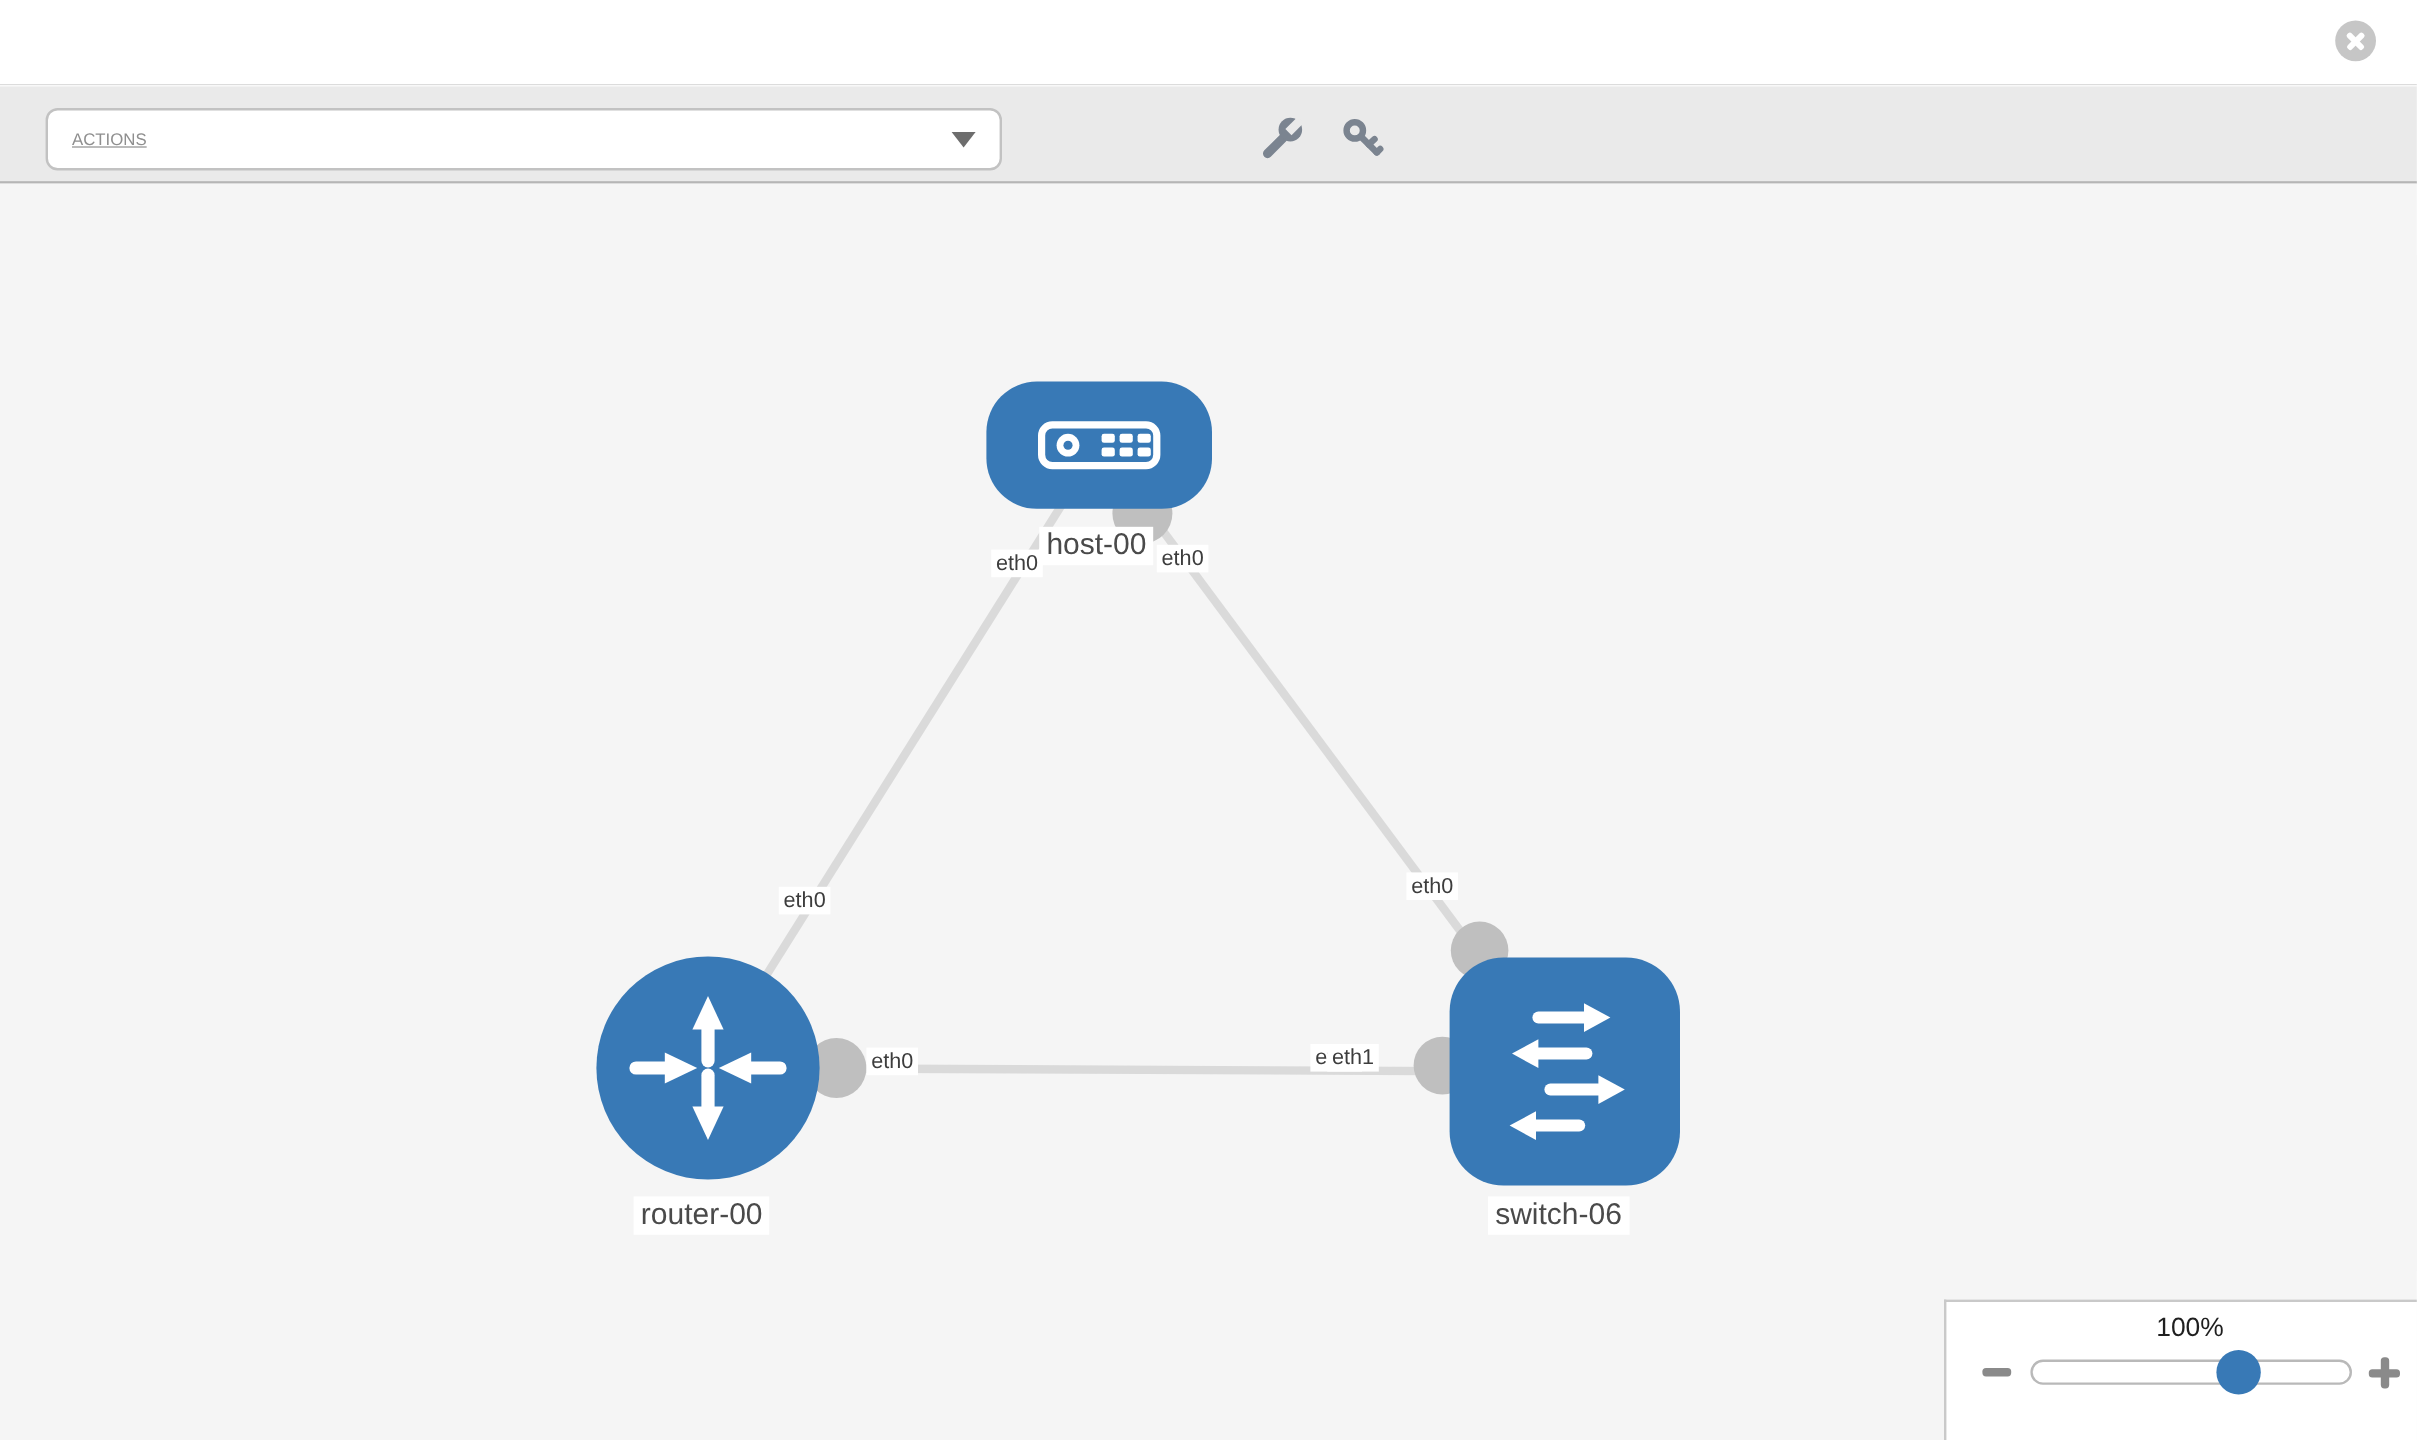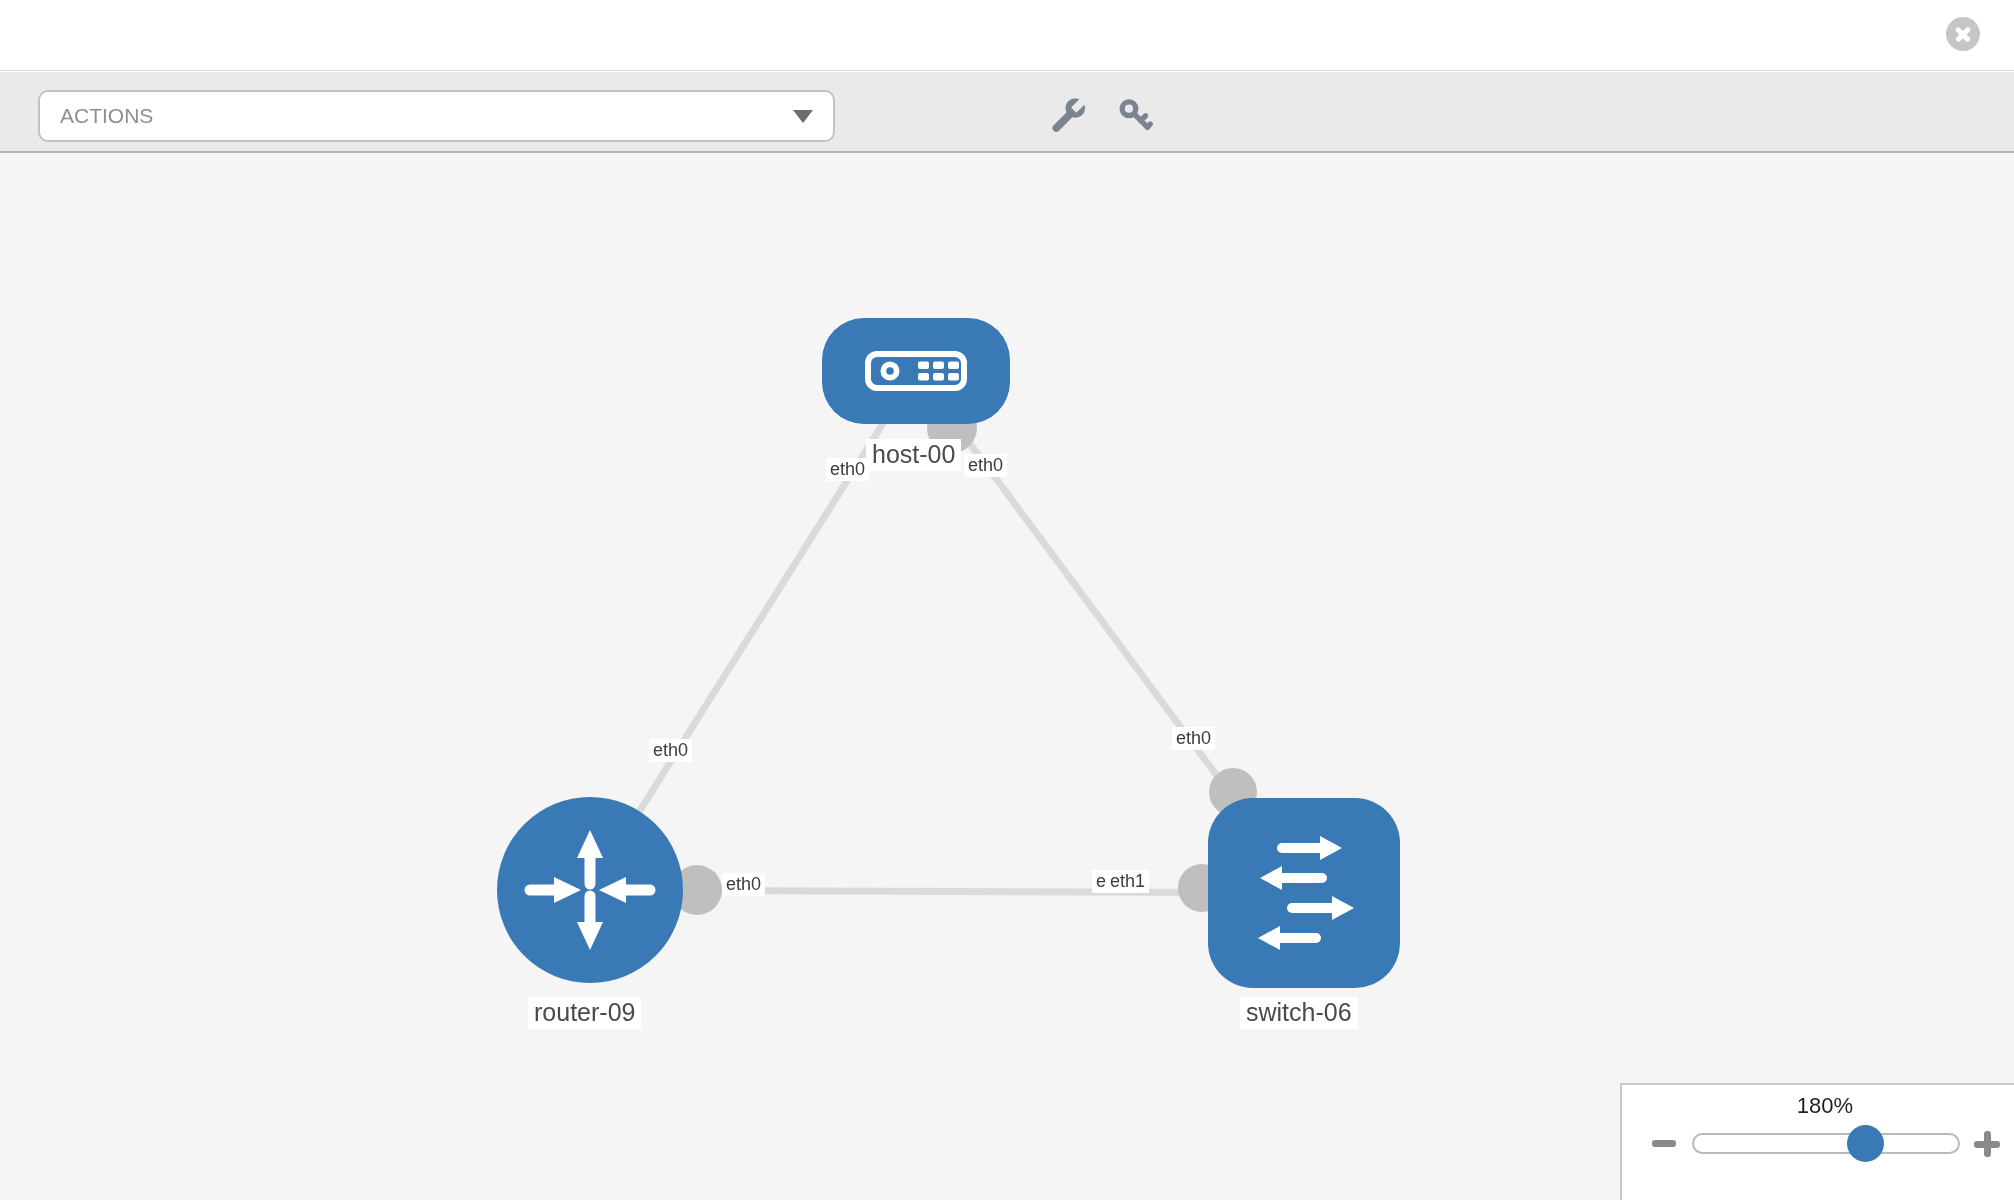--- a/index.html
+++ b/index.html
@@ -23,21 +23,21 @@
   .close-btn{position:absolute;left:1946px;top:17px;width:34px;height:34px;border-radius:50%;
              background:#c6c6c6;cursor:pointer;}
   .close-btn .bar{position:absolute;left:8px;top:15px;width:18px;height:4.5px;border-radius:2px;background:#fff;}
   .close-btn .bar.b1{transform:rotate(45deg);}
   .close-btn .bar.b2{transform:rotate(-45deg);}
   
   .toolbar{position:absolute;top:72px;left:0;width:2014px;height:81px;background:var(--toolbar-bg);
            border-bottom:2px solid #b5b5b5;}
   .select{position:absolute;top:18px;height:52px;background:#fff;border:2px solid #c2c2c2;
           border-radius:10px;display:flex;align-items:center;padding:0 20px;
-          font-size:21px;color:#8f8f8f;cursor:pointer;}
+          font-size:14px;color:#8f8f8f;cursor:pointer;text-decoration:underline;}
   .select-actions{left:38px;width:797px;}
   .select-search{left:1183px;width:795px;}
   .caret{width:0;height:0;margin-left:auto;border-left:10px solid transparent;
          border-right:10px solid transparent;border-top:13px solid #6d6d6d;}
   .tool-btn{position:absolute;top:21px;width:44px;height:44px;display:flex;align-items:center;
             justify-content:center;cursor:pointer;background:transparent;border:none;padding:0;}
   .tool-wrench{left:1046px;}
   .tool-key{left:1113px;}
   
   .canvas{position:absolute;top:153px;left:0;width:2014px;height:1047px;background:var(--canvas-bg);
@@ -165,26 +165,26 @@
   </svg>
 
   <span class="chip big" style="left:866px;top:286px;">host-00</span>
   <span class="chip small" style="left:826px;top:305px;">eth0</span>
   <span class="chip small" style="left:964px;top:301px;">eth0</span>
   <span class="chip small" style="left:649px;top:586px;">eth0</span>
   <span class="chip small" style="left:1172px;top:574px;">eth0</span>
   <span class="chip small" style="left:722px;top:720px;">eth0</span>
   <span class="chip small back" style="left:1092px;top:717px;">eth1</span>
   <span class="chip small front" style="left:1106px;top:717px;">eth1</span>
-  <span class="chip big" style="left:528px;top:844px;">router-09</span>
+  <span class="chip big" style="left:528px;top:844px;">router-00</span>
   <span class="chip big" style="left:1240px;top:844px;">switch-06</span>
 </div>
 
 <div class="zoom-panel">
-  <div class="zoom-value">180%</div>
+  <div class="zoom-value">100%</div>
   <div class="zoom-minus"></div>
   <div class="zoom-track"></div>
   <div class="zoom-handle"></div>
   <div class="zoom-plus">
     <span class="h"></span>
     <span class="v"></span>
   </div>
 </div>
 
 </body></html>

